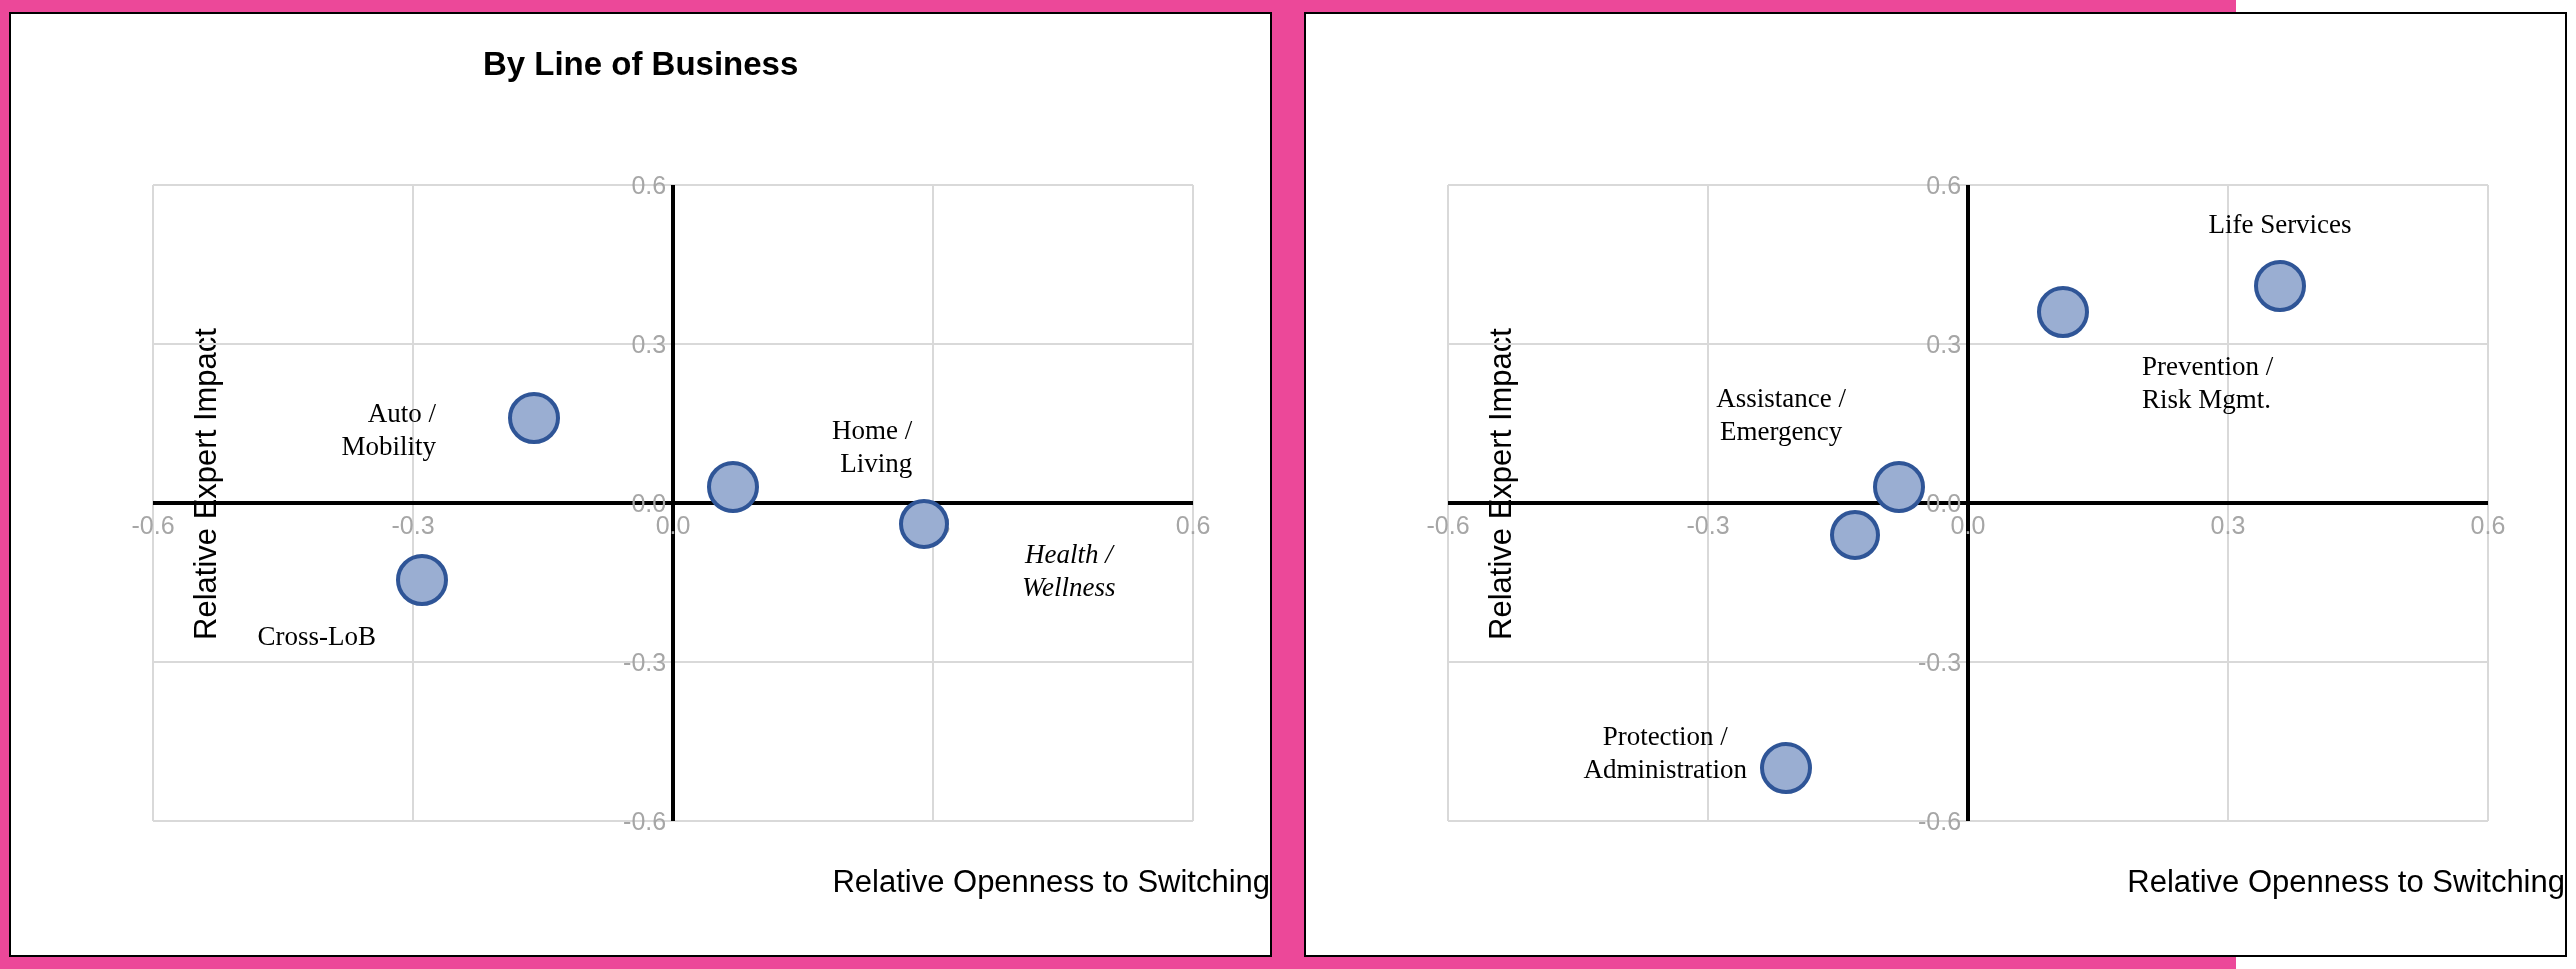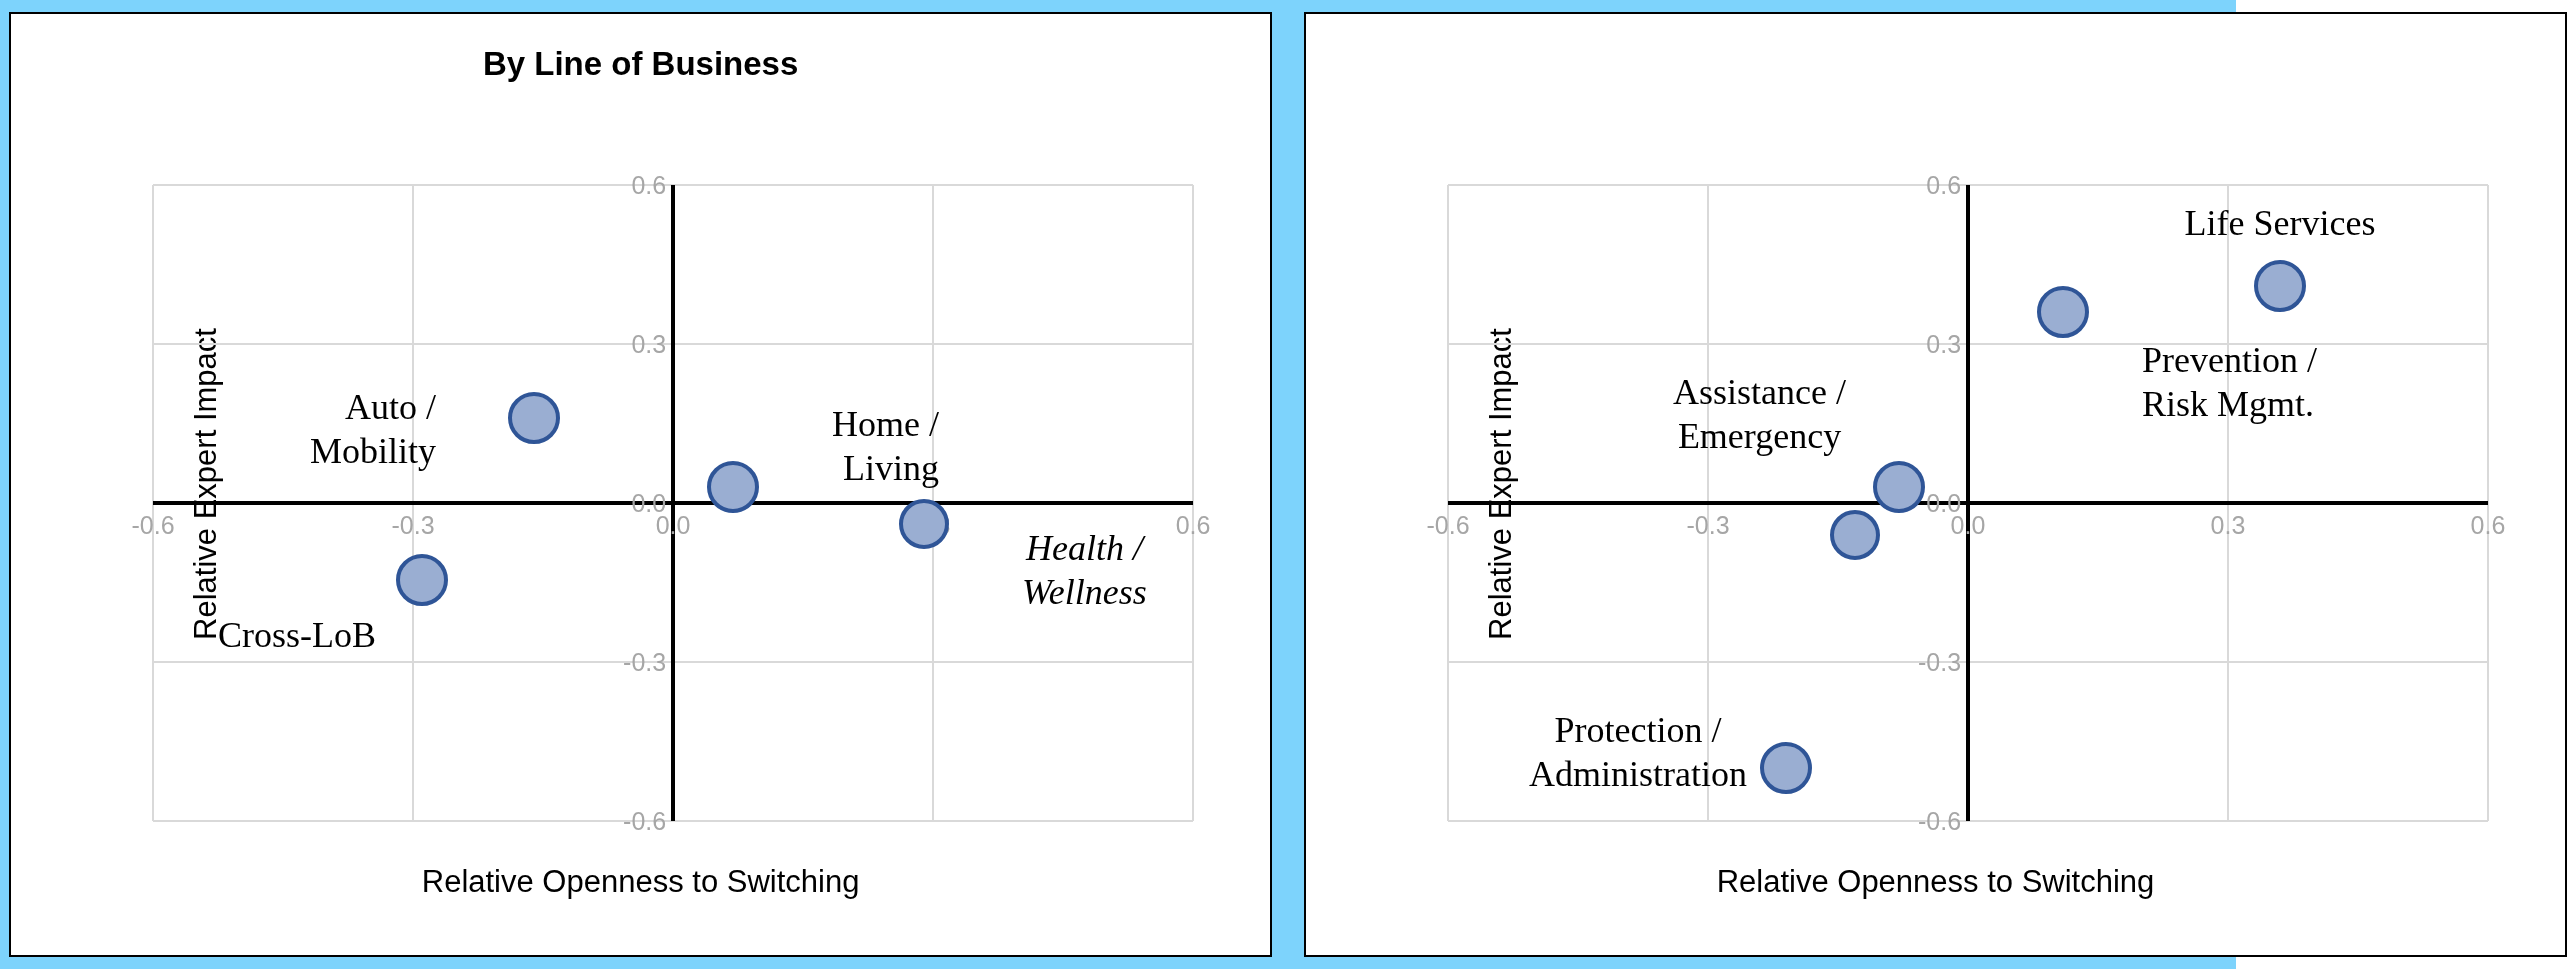--- a/index.html
+++ b/index.html
@@ -1,18 +1,18 @@
 <!DOCTYPE html>
 <html style="font-size:10.5px"><head>
 <meta charset="utf-8">
 <style>
   html,body{margin:0;padding:0;background:#ffffff;}
   body{width:2576px;height:970px;font-family:"Liberation Sans",sans-serif;overflow:hidden;}
 
-  .board{position:relative;width:2236px;height:970px;background:#7dd3fc;}
+  .board{position:relative;width:2236px;height:970px;background:#ec4899;}
 
   .panel{position:absolute;top:11.8px;height:945px;border:2.6px solid #000;background:#fff;box-sizing:border-box;}
   .panel.left{left:9.1px;width:1263px;}
   .panel.right{left:1304px;width:1263px;}
 
   .chart-title{
     position:absolute;top:31px;left:0;width:100%;text-align:center;
     font-family:"Liberation Sans",sans-serif;font-weight:bold;font-size:33px;color:#000;
     letter-spacing:0px;
   }
@@ -36,25 +36,25 @@
   .tick-x{transform:translate(-50%,0);}
 
   .bubble{
     position:absolute;border-radius:50%;
     background:#9aaed2;border:4.6px solid #2f5597;
     box-sizing:border-box;transform:translate(-50%,-50%);
   }
 
   .pt-label{
     position:absolute;color:#000;font-family:"Liberation Serif",serif;
-    font-size:36px;line-height:1.22;white-space:pre-line;text-align:center;
+    font-size:27px;line-height:1.22;white-space:pre-line;text-align:center;
   }
 
   .axis-title-x{
-    position:absolute;left:0;width:100%;text-align:center;bottom:55px;
+    position:absolute;left:0;width:100%;text-align:right;bottom:55px;
     font-family:"Liberation Sans",sans-serif;font-size:31px;color:#000;
   }
   .axis-title-y{
     position:absolute;left:39px;top:50%;
     transform:translateY(-50%) rotate(-90deg);transform-origin:center center;
     font-family:"Liberation Sans",sans-serif;font-size:31px;color:#000;white-space:nowrap;
   }
 </style>
 </head>
 <body>

